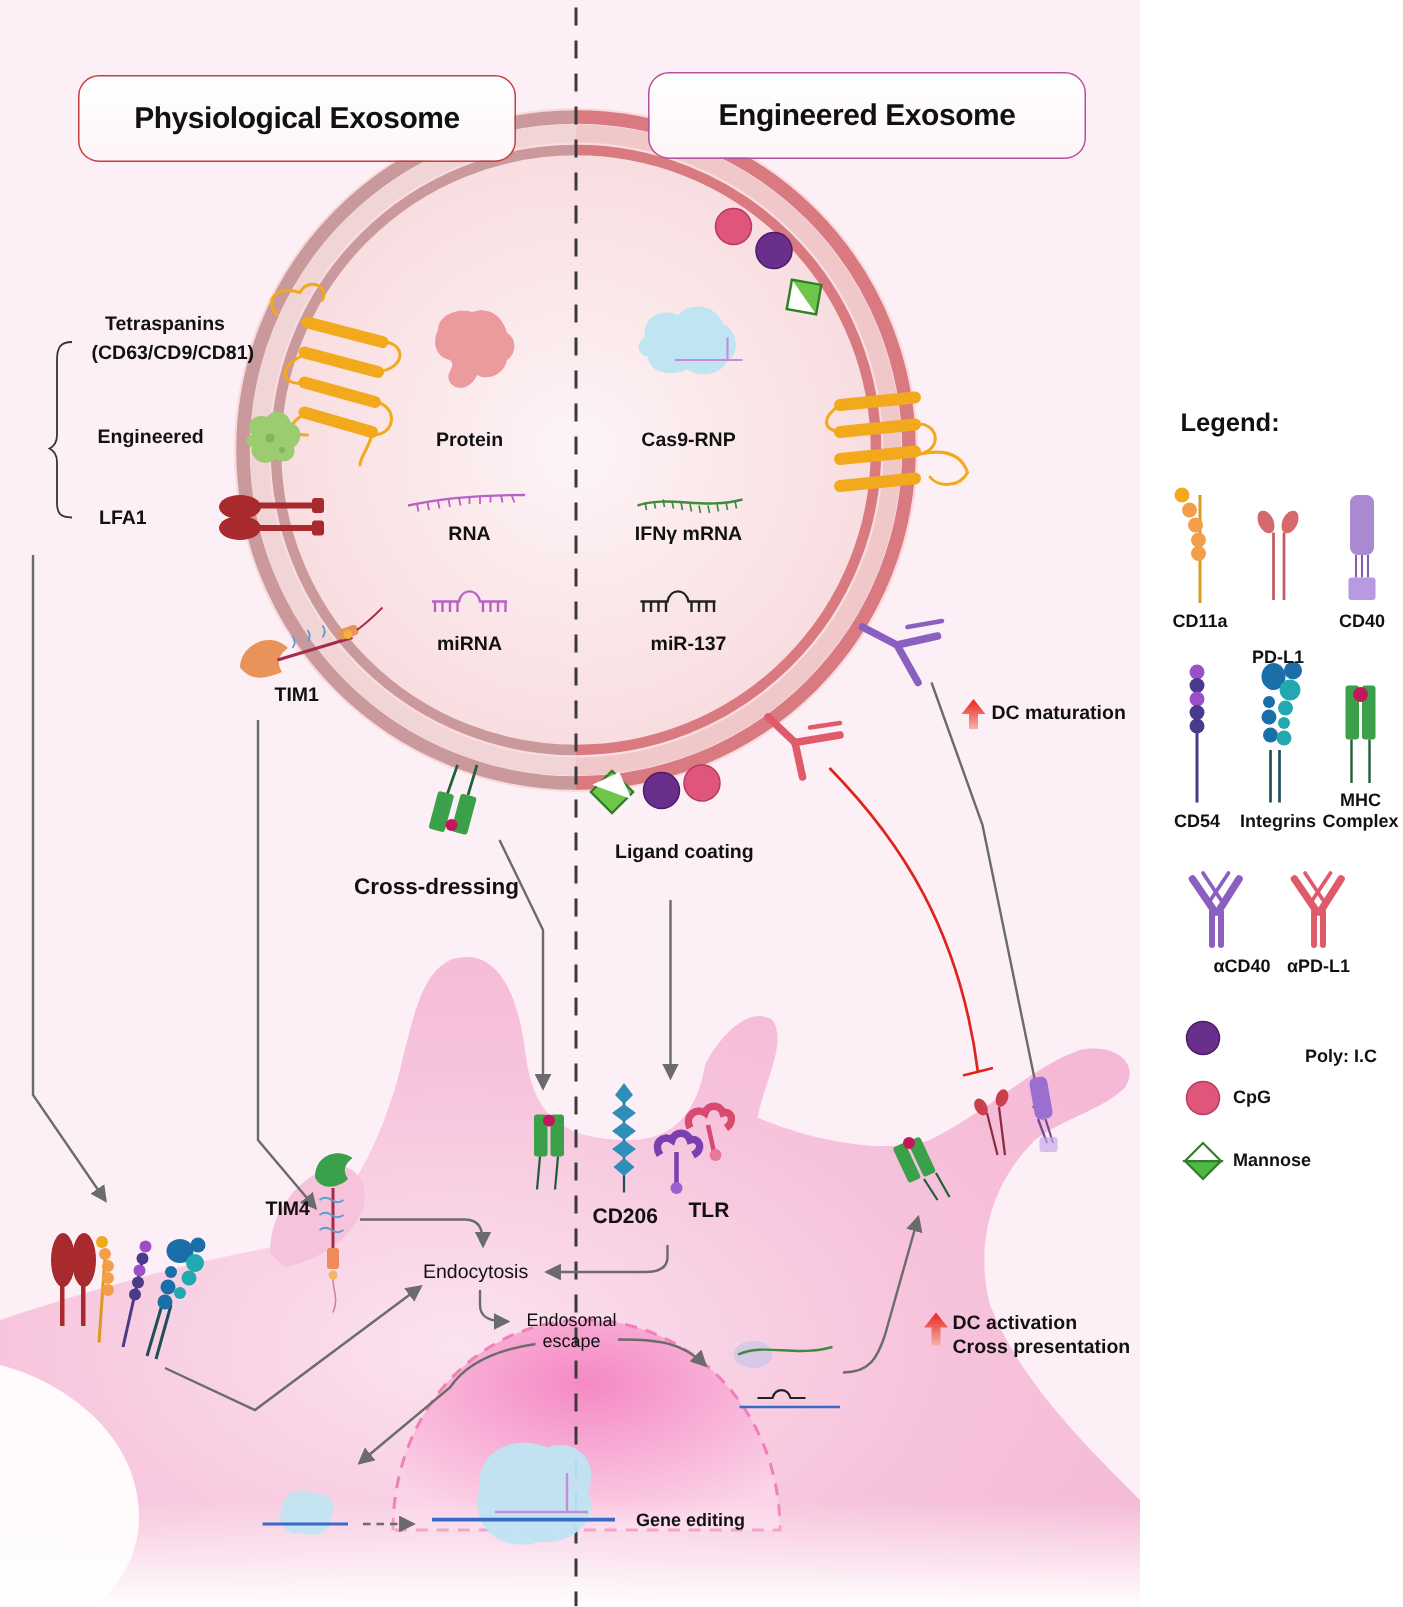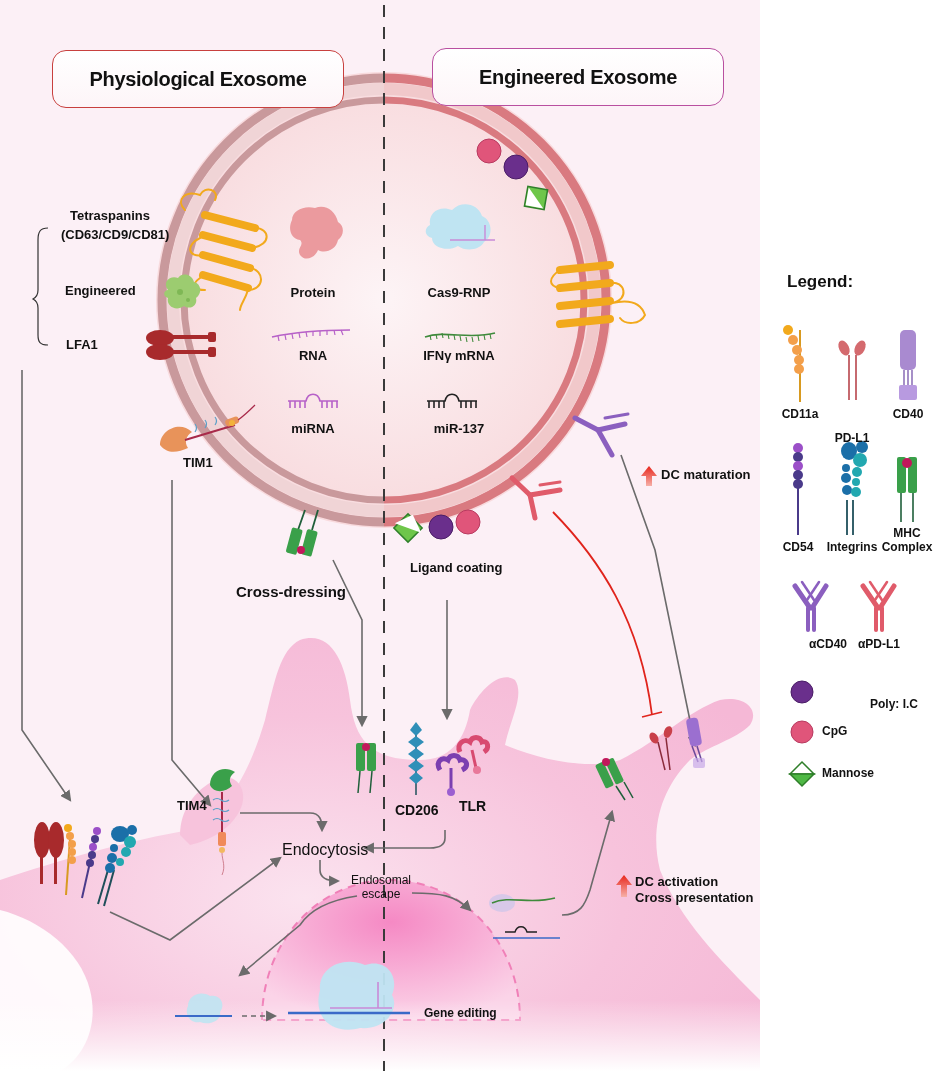--- a/index.html
+++ b/index.html
@@ -441,21 +441,21 @@
   <div class="lbl b center" style="left:459px;top:285px;">Cas9-RNP</div>
   <div class="lbl b center" style="left:459px;top:348px;">IFNγ mRNA</div>
   <div class="lbl b center" style="left:459px;top:421px;">miR-137</div>
 
   <div class="lbl b" style="left:236px;top:583px;font-size:15px;text-align:center;">Cross-dressing</div>
   <div class="lbl b" style="left:410px;top:560px;">Ligand coating</div>
   <div class="lbl b" style="left:661px;top:467px;">DC maturation</div>
   <div class="lbl b" style="left:177px;top:798px;">TIM4</div>
   <div class="lbl b" style="left:395px;top:802px;font-size:14px;">CD206</div>
   <div class="lbl b" style="left:459px;top:798px;font-size:14px;">TLR</div>
-  <div class="lbl" style="left:282px;top:840px;font-size:16px;">Endocytosis</div>
+  <div class="lbl" style="left:282px;top:840px;font-size:13px;">Endocytosis</div>
   <div class="lbl center" style="left:381px;top:873px;font-size:12px;">Endosomal</div>
   <div class="lbl center" style="left:381px;top:887px;font-size:12px;">escape</div>
   <div class="lbl b" style="left:424px;top:1006px;font-size:12px;">Gene editing</div>
   <div class="lbl b" style="left:635px;top:874px;">DC activation</div>
   <div class="lbl b" style="left:635px;top:890px;">Cross presentation</div>
 
   <div class="legend-title">Legend:</div>
   <div class="leg-lbl center" style="left:800px;top:408px;">CD11a</div>
   <div class="leg-lbl center" style="left:852px;top:408px;margin-top:24px;">PD-L1</div>
   <div class="leg-lbl center" style="left:908px;top:408px;">CD40</div>

